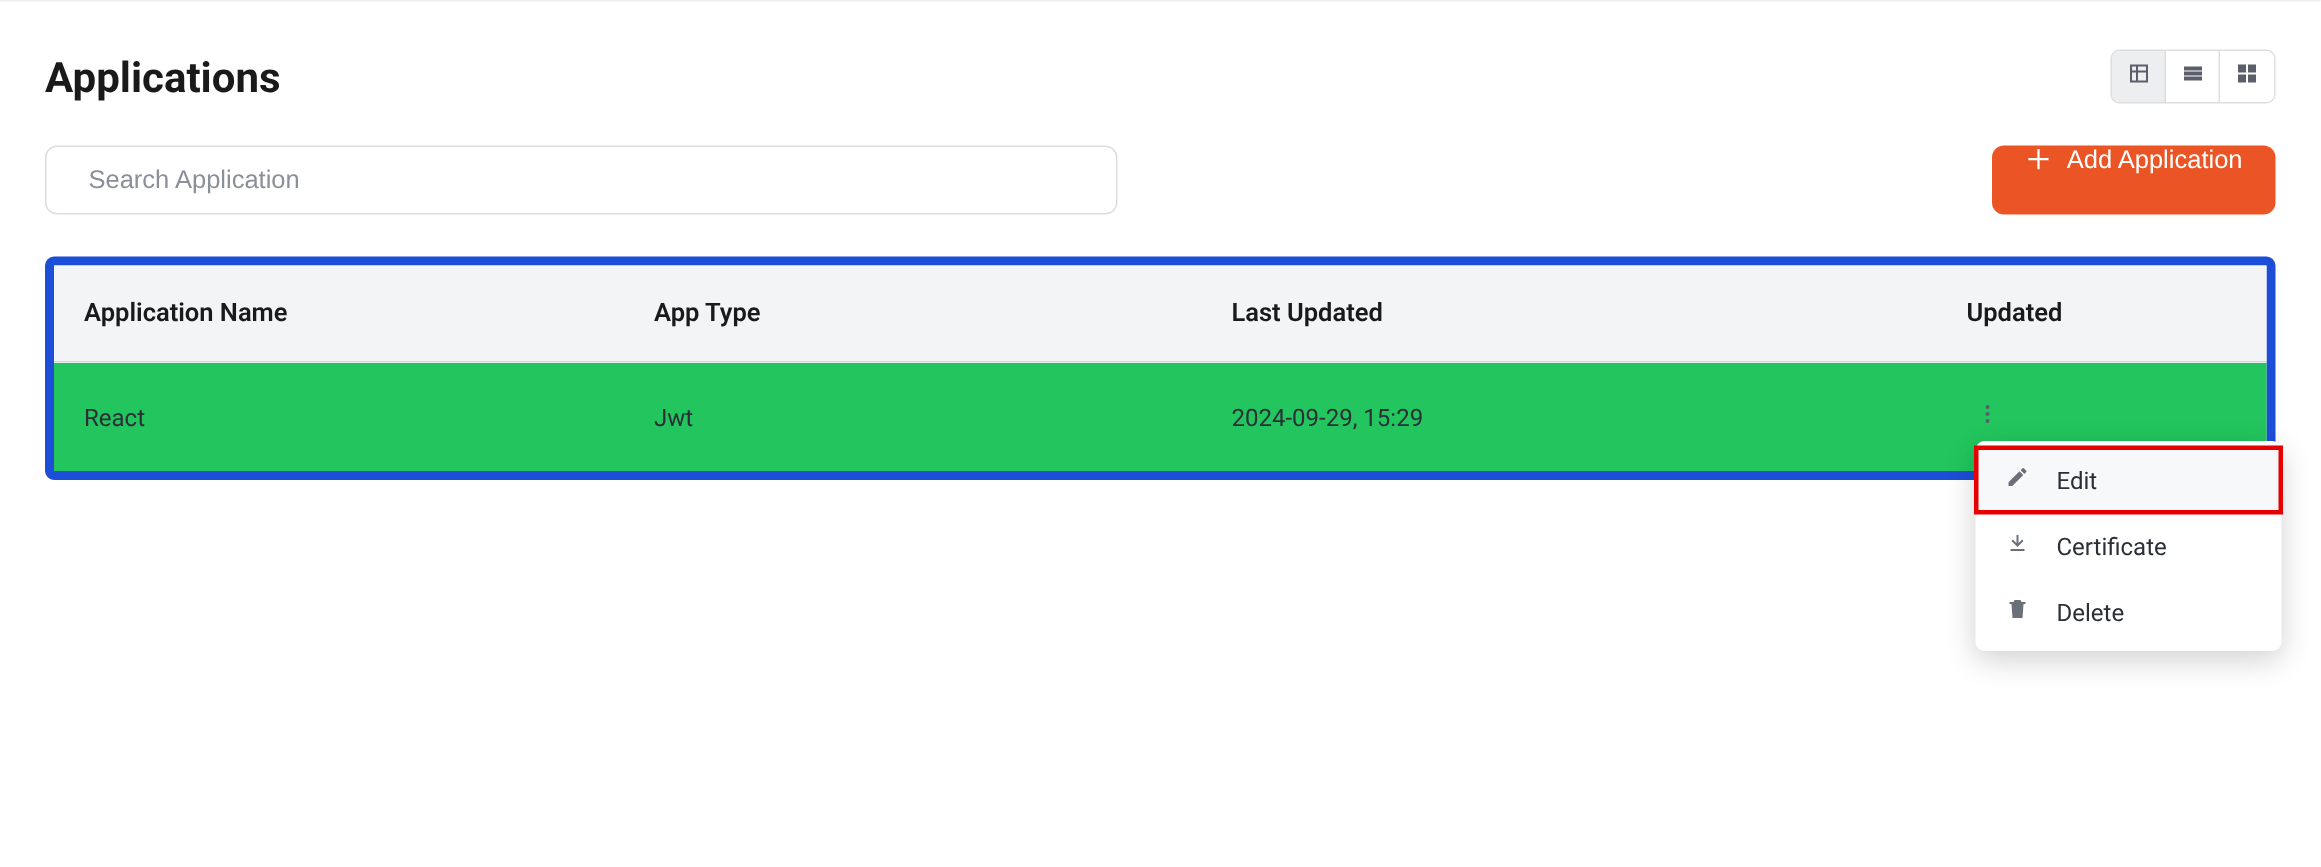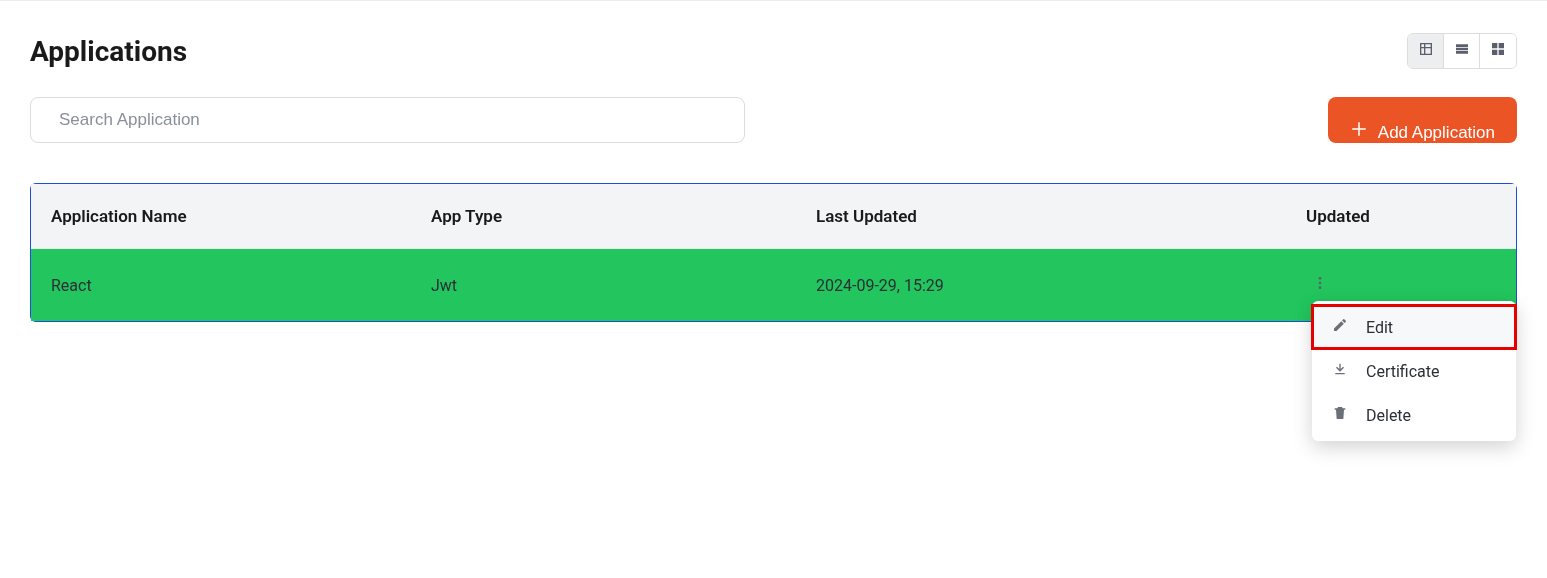--- a/index.html
+++ b/index.html
@@ -64,29 +64,29 @@
     .add-btn {
       background: #eb5424;
       color: #fff;
       border: none;
       border-radius: 8px;
       padding: 0 22px;
       height: 46px;
       font-size: 17px;
       font-weight: 500;
       display: inline-flex;
-      align-items: flex-end;
+      align-items: flex-start;
       cursor: pointer;
       gap: 10px;
     }
     .add-btn svg { fill: #fff; }
 
     .table-wrap {
-      margin-top: 40px;
-      border: 1px solid #1d4ed8;
+      margin-top: 28px;
+      border: 6px solid #1d4ed8;
       border-radius: 6px;
       overflow: visible;
     }
     .thead {
       display: flex;
       background: #f3f4f6;
       padding: 22px 20px;
       font-weight: 600;
       font-size: 17px;
       color: #1a1a1a;

